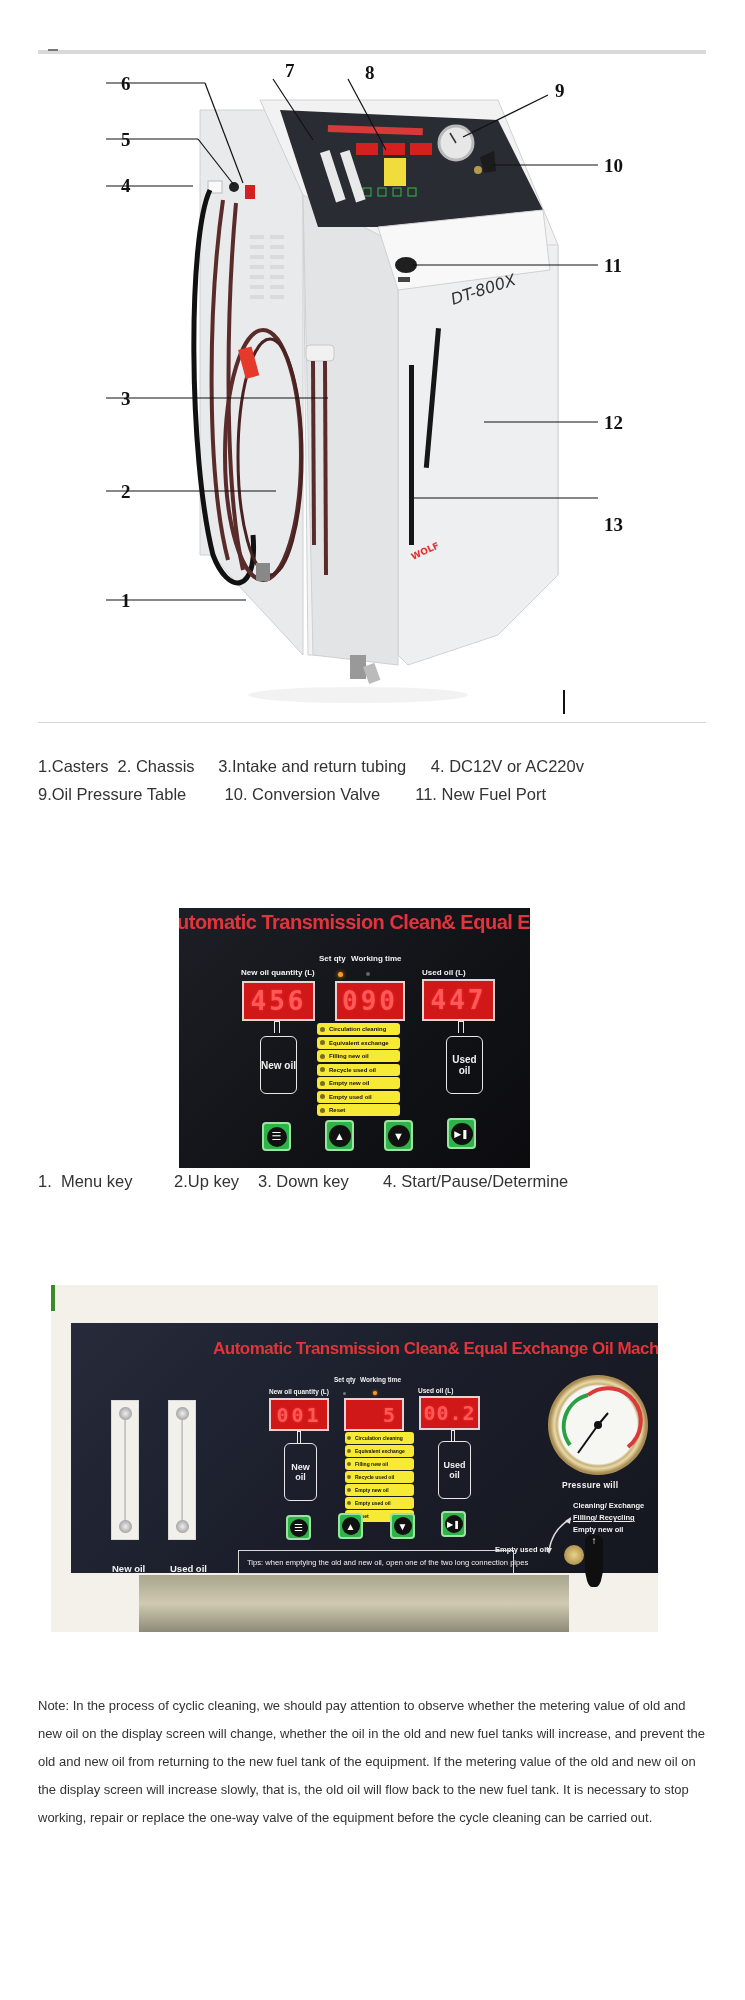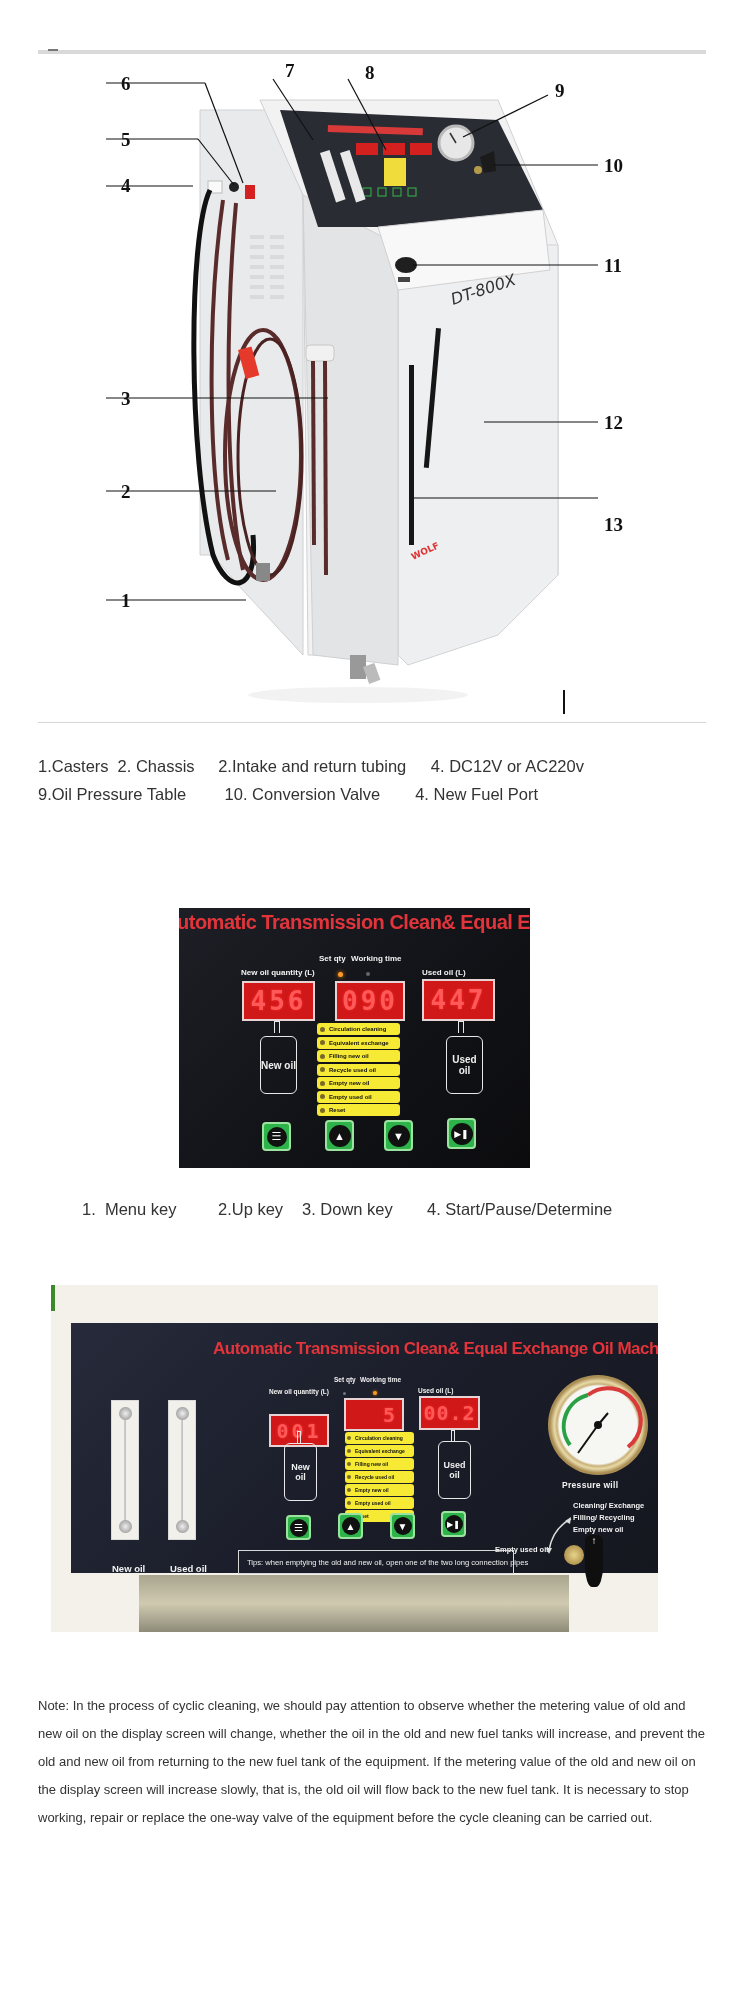--- a/index.html
+++ b/index.html
@@ -35,21 +35,21 @@
   .mode .led { border-radius: 50%; background: #7a6a2a; display: inline-block; flex: none; }
   .bottle { position: absolute; border: 1.5px solid #e8e8e8; border-radius: 6px; color: #f0f0f0; font-weight: bold;
             display: flex; align-items: center; justify-content: center; box-sizing: border-box; text-align: center; }
   .bottle-neck { position: absolute; border: 1.5px solid #e8e8e8; border-bottom: none; box-sizing: border-box; }
   .key { position: absolute; background: #2db34a; border: 2px solid #9be39f; border-radius: 4px; box-sizing: border-box;
          display: flex; align-items: center; justify-content: center; }
   .key .inner { background: #111; border-radius: 50%; display: flex; align-items: center; justify-content: center; color: #fff; font-weight: bold; }
   .indicator { position: absolute; border-radius: 50%; }
 
   
-  .keys-caption { left: 38px; top: 1200px; font-size: 16.5px; white-space: nowrap; color: #333; margin-left: 44px; }
+  .keys-caption { left: 38px; top: 1172px; font-size: 16.5px; white-space: nowrap; color: #333; }
   .keys-caption span { display: inline-block; }
 
   
   .panel2-frame { left: 51px; top: 1285px; width: 607px; height: 347px; background: #f3f1ea; overflow: hidden; }
   .panel2 { position: absolute; left: 20px; top: 38px; width: 587px; height: 250px; background: linear-gradient(135deg,#262a3a 0%,#1b1e2a 50%,#15171f 100%); }
   .tray { position: absolute; left: 88px; top: 290px; width: 430px; height: 57px; background: linear-gradient(180deg,#a9a58e,#cfcab0 50%,#8d8a78); }
   .green-edge { position: absolute; left: 0; top: 0; width: 4px; height: 26px; background: #3c8a2a; }
   .sight { position: absolute; background: #f1f0ea; border: 1px solid #d9d9d9; box-sizing: border-box; }
   .sight .tube { position: absolute; left: 45%; top: 12%; width: 10%; height: 76%; background: linear-gradient(90deg,#aaa,#eee,#999); }
   .sight .cap { position: absolute; left: 25%; width: 50%; height: 10%; border-radius: 50%; background: radial-gradient(circle,#eee,#888); }
@@ -185,27 +185,27 @@
   <span class="callout-num" style="left:566px;top:358px;">12</span>
   <span class="callout-num" style="left:566px;top:460px;">13</span>
   <span class="callout-num" style="left:83px;top:536px;">1</span>
 </div>
 <div class="abs fig1-rule"></div>
 
 <div class="abs parts">
   <div class="row">
     <span class="item" style="width:75px">1.Casters</span>
     <span class="item" style="width:96px">2. Chassis</span>
-    <span class="item" style="width:208px">2.Intake and return tubing</span>
+    <span class="item" style="width:208px">3.Intake and return tubing</span>
     <span class="item">4. DC12V or AC220v</span>
   </div>
   <div class="row">
     <span class="item" style="width:182px">9.Oil Pressure Table</span>
     <span class="item" style="width:186px">10. Conversion Valve</span>
-    <span class="item">4. New Fuel Port</span>
+    <span class="item">11. New Fuel Port</span>
   </div>
 </div>
 
 <div class="abs panel1">
   <div class="panel-title" style="left:-2px;top:3px;font-size:20px;">utomatic Transmission Clean&amp; Equal Exchange Oil M</div>
   <span class="small-lbl" style="left:140px;top:46px;font-size:8px;">Set qty</span>
   <span class="small-lbl" style="left:172px;top:46px;font-size:8px;">Working time</span>
   <span class="indicator" style="left:159px;top:64px;width:5px;height:5px;background:#ff9a2a;box-shadow:0 0 4px #ff8a00;"></span>
   <span class="indicator" style="left:187px;top:64px;width:4px;height:4px;background:#666;"></span>
   <span class="small-lbl" style="left:62px;top:60px;font-size:8px;">New oil quantity (L)</span>
@@ -282,21 +282,21 @@
     </div>
     <span class="small-lbl" style="left:41px;top:240px;font-size:9.5px;">New oil</span>
     <span class="small-lbl" style="left:99px;top:240px;font-size:9.5px;">Used oil</span>
 
     <span class="small-lbl" style="left:263px;top:53px;font-size:6.5px;">Set qty</span>
     <span class="small-lbl" style="left:289px;top:53px;font-size:6.5px;">Working time</span>
     <span class="indicator" style="left:272px;top:69px;width:3px;height:3px;background:#777;"></span>
     <span class="indicator" style="left:302px;top:68px;width:4px;height:4px;background:#ff9a2a;box-shadow:0 0 3px #ff8a00;"></span>
     <span class="small-lbl" style="left:198px;top:65px;font-size:6.5px;">New oil quantity (L)</span>
     <span class="small-lbl" style="left:347px;top:64px;font-size:6.5px;">Used oil (L)</span>
-    <div class="seg" style="left:198px;top:91px;width:60px;height:33px;font-size:20px;">001</div>
+    <div class="seg" style="left:198px;top:75px;width:60px;height:33px;font-size:20px;">001</div>
     <div class="seg" style="left:273px;top:75px;width:60px;height:33px;font-size:20px;justify-content:flex-end;padding-right:4px;">5</div>
     <div class="seg" style="left:348px;top:73px;width:61px;height:34px;font-size:20px;letter-spacing:1px;text-align:center;">00.2</div>
     <div class="bottle-neck" style="left:226px;top:108px;width:4px;height:12px;"></div>
     <div class="bottle" style="left:213px;top:120px;width:33px;height:58px;font-size:9px;">New oil</div>
     <div class="bottle-neck" style="left:380px;top:107px;width:4px;height:12px;"></div>
     <div class="bottle" style="left:367px;top:118px;width:33px;height:58px;font-size:9px;">Used oil</div>
     <div class="mode-list" style="left:274px;top:109px;width:69px;">
       <div class="mode" style="height:11.5px;margin-bottom:1.5px;font-size:5px;padding-left:2px;">
           <span class="led" style="width:4px;height:4px;margin-right:4px;"></span>
           <span>Circulation cleaning</span>
@@ -343,21 +343,21 @@
       <svg width="100" height="100" viewBox="0 0 100 100">
         <path d="M22,70 A32,32 0 0 1 40,20" fill="none" stroke="#2aa044" stroke-width="4"></path>
         <path d="M40,20 A32,32 0 0 1 80,72" fill="none" stroke="#d93a3a" stroke-width="4"></path>
         <line x1="50" y1="50" x2="30" y2="78" stroke="#111" stroke-width="2"></line>
         <line x1="50" y1="50" x2="60" y2="38" stroke="#111" stroke-width="2"></line>
         <circle cx="50" cy="50" r="4" fill="#111"></circle>
       </svg>
     </div>
     <span class="small-lbl" style="left:491px;top:157px;font-size:8.5px;letter-spacing:0.3px;">Pressure will</span>
     <span class="small-lbl" style="left:502px;top:178px;font-size:7.5px;">Cleaning/ Exchange</span>
-    <span class="small-lbl" style="left:502px;top:190px;font-size:7.5px;">Filling/ Recycling</span>
+    <span class="small-lbl" style="left:502px;top:190px;font-size:7.5px;text-decoration:underline;">Filling/ Recycling</span>
     <span class="small-lbl" style="left:502px;top:202px;font-size:7.5px;">Empty new oil</span>
     <span class="small-lbl" style="left:424px;top:222px;font-size:7.5px;">Empty used oil</span>
     <svg class="abs" style="left:472px;top:193px;" width="32" height="40">
       <path d="M28,3 Q10,12 6,34" fill="none" stroke="#ddd" stroke-width="1.5"></path>
       <polygon points="28,1 22,5 27,8" fill="#ddd"></polygon>
         <polygon points="3,32 6,38 9,32" fill="#ddd"></polygon>
     </svg>
     <div style="position:absolute;left:493px;top:222px;width:20px;height:20px;border-radius:50%;background:radial-gradient(circle,#e8d38a,#9a7b35);"></div>
     <div style="position:absolute;left:514px;top:212px;width:18px;height:52px;background:#0f0f0f;border-radius:6px 6px 40% 40%;display:flex;justify-content:center;color:#fff;font-size:10px;">
         <span>↑</span>

